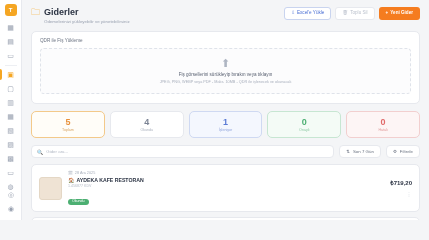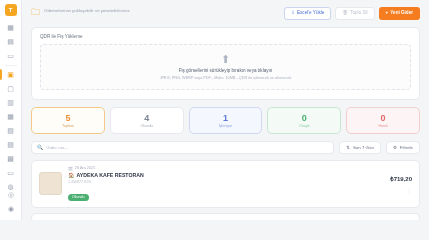--- a/index.html
+++ b/index.html
@@ -183,20 +183,21 @@
         </div>
     </div>
   </div>
 
   <div class="main">
 
     <div class="page-head">
       <div class="title-wrap">
         <span class="folder-icon">🗀</span>
         <div>
+          <div class="page-title">Giderler</div>
           <div class="page-sub">Ödemelerinizi yükleyebilir ve yönetebilirsiniz</div>
         </div>
       </div>
       <div class="head-actions">
         <div class="btn btn-outline">
           <span>⇩</span>
           <span>Excel'e Yükle</span>
         </div>
         <div class="btn btn-ghost">
           <span>🗑</span>

